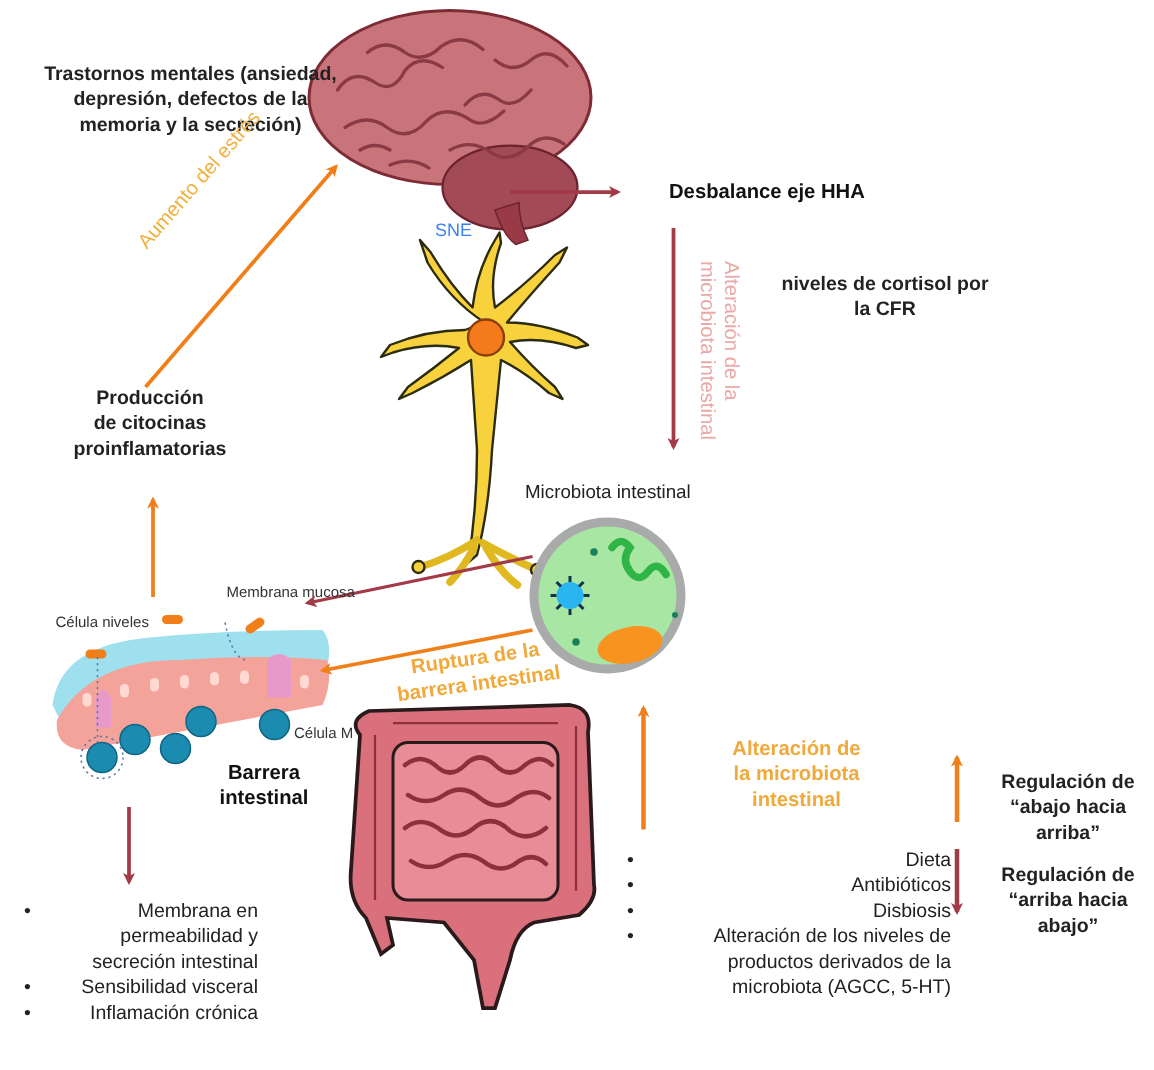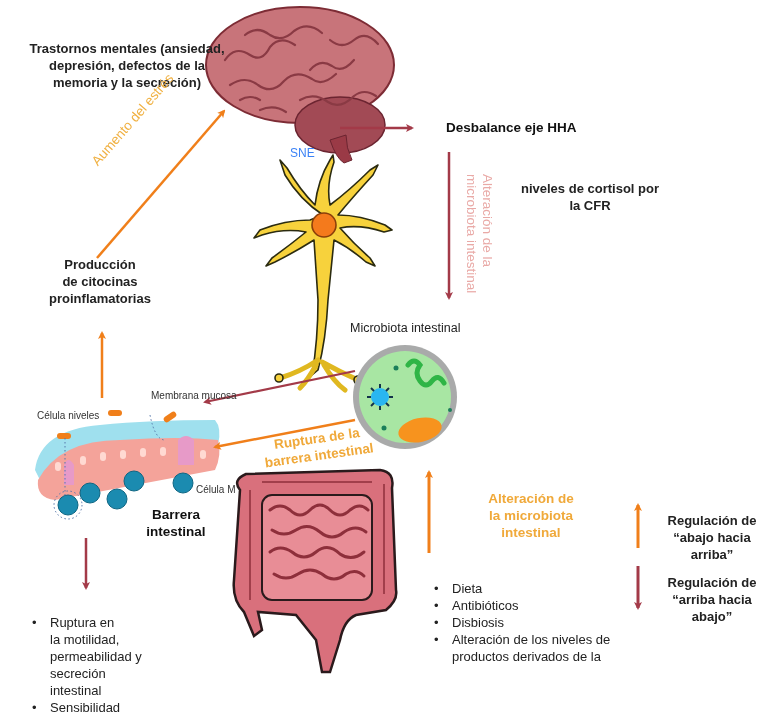--- a/index.html
+++ b/index.html
@@ -4,21 +4,21 @@
 <style>
   html,body{margin:0;padding:0;background:#ffffff;}
   body{width:769px;height:713px;position:relative;overflow:hidden;font-family:"Liberation Sans",sans-serif;color:#1a1a1a;}
   .abs{position:absolute;}
   .txt{font-size:13px;line-height:17px;color:#222;}
   .center{text-align:center;font-weight:bold;}
   .bold{font-weight:bold;margin-left:28px;}
   .orange-label{color:#f0a93a;font-weight:bold;font-size:13.5px;line-height:17px;}
   .pink-label{color:#e9a9a6;font-size:13.5px;line-height:17px;}
   .small{font-size:10px;color:#333;}
-  ul.bul{margin:16px;padding:0 0 0 22px;list-style:none;}
+  ul.bul{margin:0;padding:0 0 0 22px;list-style:none;text-align:right;}
   ul.bul li{position:relative;font-size:13px;line-height:17px;color:#222;}
   ul.bul li::before{content:"•";position:absolute;left:-18px;top:0;}
   svg{position:absolute;left:0;top:0;}
 </style>
 </head>
 <body>
 
 <svg width="769" height="713" viewBox="0 0 769 713">
   <defs>
     <marker id="arrO" markerWidth="8" markerHeight="8" refX="6" refY="4" orient="auto" markerUnits="userSpaceOnUse">
@@ -181,38 +181,38 @@
 
 <div class="abs orange-label center" style="left:440px;top:490px;width:100px;margin-left:41px;">
   <div>Alteración de</div>
   <div>la microbiota</div>
   <div>intestinal</div>
 </div>
 
 <div class="abs" style="left:12px;top:598px;width:160px;">
   <ul class="bul">
     <li>
-      <div>Ruptura en</div>
-      <div>la motilidad,</div>
+      <div>Membrana en</div>
       <div>permeabilidad y</div>
       <div>secreción intestinal</div>
     </li>
     <li>Sensibilidad visceral</li>
     <li>Inflamación crónica</li>
   </ul>
 </div>
 
 <div class="abs" style="left:414px;top:564px;width:220px;">
   <ul class="bul">
     <li>Dieta</li>
     <li>Antibióticos</li>
     <li>Disbiosis</li>
     <li>
       <div>Alteración de los niveles de</div>
       <div>productos derivados de la</div>
+      <div>microbiota (AGCC, 5-HT)</div>
     </li>
   </ul>
 </div>
 
 <div class="abs txt center" style="left:652px;top:512px;width:120px;">
   <div>Regulación de</div>
   <div>“abajo hacia arriba”</div>
 </div>
 <div class="abs txt center" style="left:652px;top:574px;width:120px;">
   <div>Regulación de</div>

